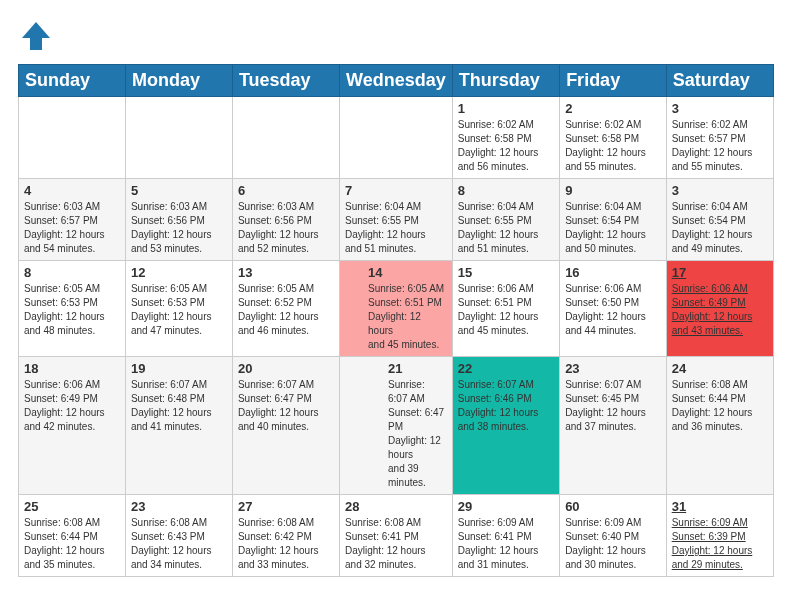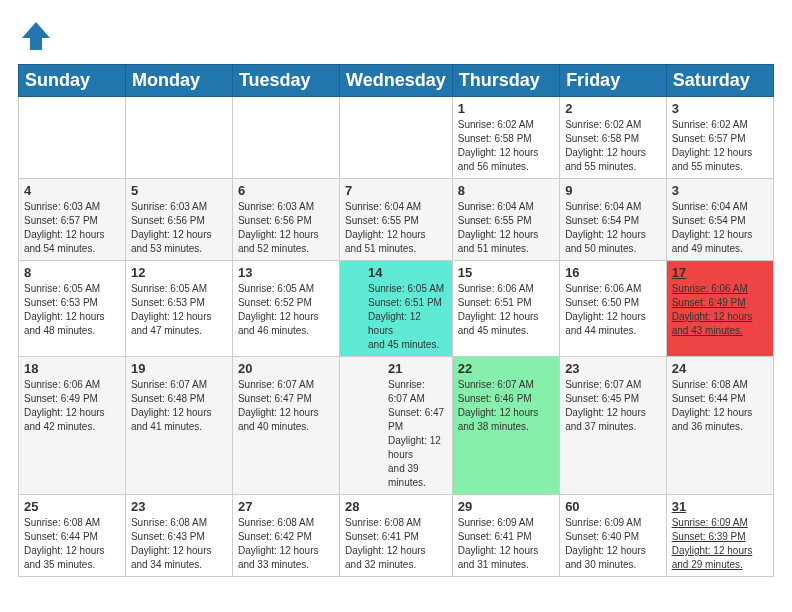--- a/index.html
+++ b/index.html
@@ -231,21 +231,21 @@
 Daylight: 12 hours
 and 47 minutes.</div>
           </td>
           <td style="background: rgb(255, 255, 255);">
             <span class="day-number">13</span>
             <div class="day-info" style="white-space: pre-line;">Sunrise: 6:05 AM
 Sunset: 6:52 PM
 Daylight: 12 hours
 and 46 minutes.</div>
           </td>
-          <td style="background: #5eead4; padding-left: 28px;">
+          <td style="background: #fca5a5; padding-left: 28px;">
             <span class="day-number">14</span>
             <div class="day-info" style="white-space: pre-line;">Sunrise: 6:05 AM
 Sunset: 6:51 PM
 Daylight: 12 hours
 and 45 minutes.</div>
           </td>
           <td style="background: rgb(255, 255, 255);">
             <span class="day-number">15</span>
             <div class="day-info" style="white-space: pre-line;">Sunrise: 6:06 AM
 Sunset: 6:51 PM
@@ -289,21 +289,21 @@
 Daylight: 12 hours
 and 40 minutes.</div>
           </td>
           <td style="background: rgb(245, 245, 245); padding-left: 48px;">
             <span class="day-number">21</span>
             <div class="day-info" style="white-space: pre-line;">Sunrise: 6:07 AM
 Sunset: 6:47 PM
 Daylight: 12 hours
 and 39 minutes.</div>
           </td>
-          <td style="background: #86efac; margin-left: 40px;">
+          <td style="background: #14b8a6; margin-left: 40px;">
             <span class="day-number">22</span>
             <div class="day-info" style="white-space: pre-line;">Sunrise: 6:07 AM
 Sunset: 6:46 PM
 Daylight: 12 hours
 and 38 minutes.</div>
           </td>
           <td style="background: rgb(245, 245, 245);">
             <span class="day-number">23</span>
             <div class="day-info" style="white-space: pre-line;">Sunrise: 6:07 AM
 Sunset: 6:45 PM

